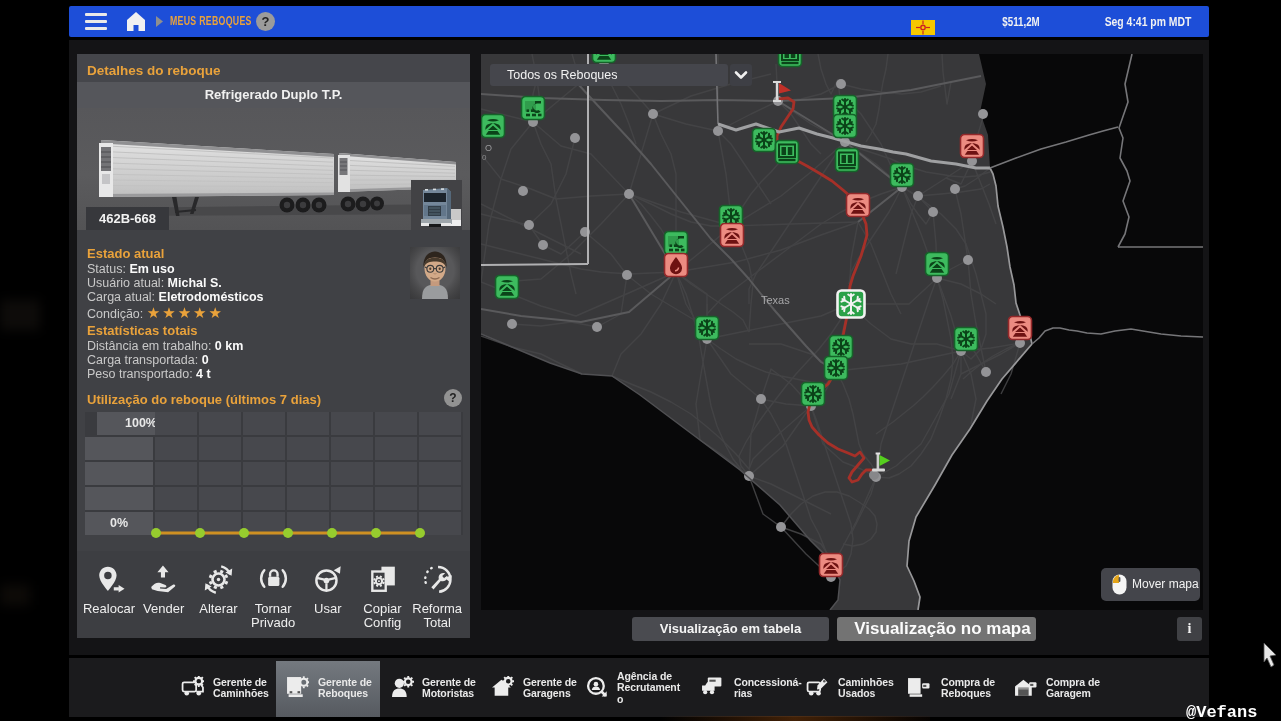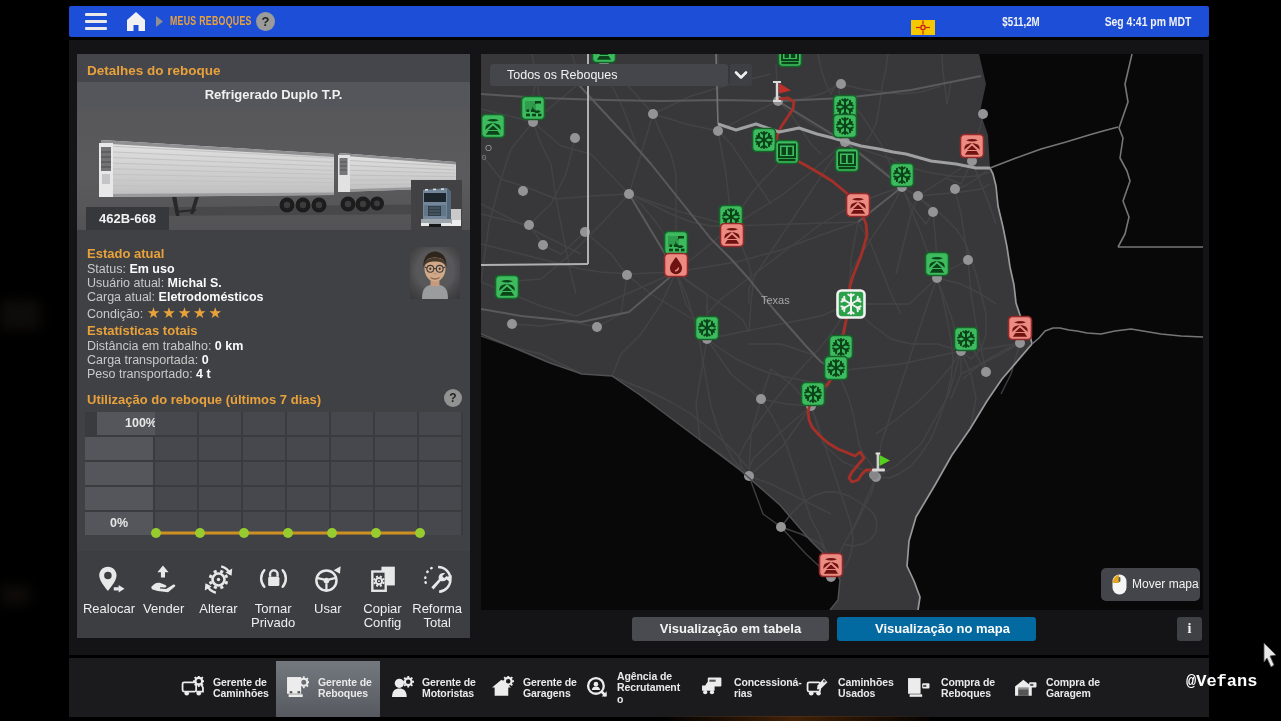--- a/index.html
+++ b/index.html
@@ -59,33 +59,33 @@
   #map { left:412px; top:14px; width:722px; height:556px; background:#080809; overflow:hidden; }
   #dd { left:9px; top:10px; width:238px; height:22px; background:#45464c; border-radius:3px;
     color:#f2f2f2; font-size:12.5px; line-height:22px; padding-left:17px; }
   #ddbtn { left:249px; top:10px; width:22px; height:22px; background:#3e3f45; border-radius:3px; }
   #mover { left:620px; top:514px; width:99px; height:33px; background:#44454b; border-radius:5px;
     color:#f2f2f2; font-size:12px; line-height:33px; }
 
   
   #btab { left:563px; top:577px; width:197px; height:24px; background:#4a4b50; border-radius:3px;
     color:#f4f4f4; font-size:13px; font-weight:bold; text-align:center; line-height:24px; }
-  #bmap { left:768px; top:577px; width:199px; height:24px; background:#0369a1; border-radius:3px;
-    color:#fcfcfc; font-size:13px; font-weight:bold; text-align:center; line-height:24px;padding-left:12px; }
+  #bmap { left:768px; top:577px; width:199px; height:24px; background:#737373; border-radius:3px;
+    color:#fcfcfc; font-size:17px; font-weight:bold; text-align:center; line-height:24px;padding-left:12px; }
   #binfo { left:1108px; top:577px; width:25px; height:24px; background:#404145; border-radius:3px;
     color:#f0f0f0; font-size:14px; font-weight:bold; text-align:center; line-height:24px;
     font-family:"Liberation Serif",serif; }
 
   
   #tabbar { left:69px; top:658px; width:1140px; height:59px; background:#1b1b1d; }
   .tl { position:absolute; color:#e9e9e9; font-size:10.5px; font-weight:bold; line-height:11.5px; letter-spacing:-0.1px; top:50%; transform:translateY(-50%); }
   #seltab { position:absolute; left:207px; top:3px; width:104px; height:56px;
     background:linear-gradient(#74797f,#565a60); }
 
-  #wm { left:1186px; top:672px; color:#fff; font-size:17px; font-weight:bold;
+  #wm { left:1186px; top:703px; color:#fff; font-size:17px; font-weight:bold;
     font-family:"Liberation Mono",monospace; letter-spacing:0px; }
 </style>
 </head>
 <body>
 <div id="stage">
 
   <div class="abs" id="topbar">
     <div class="hline" style="top:7px"></div>
     <div class="hline" style="top:14px"></div>
     <div class="hline" style="top:21px"></div>

